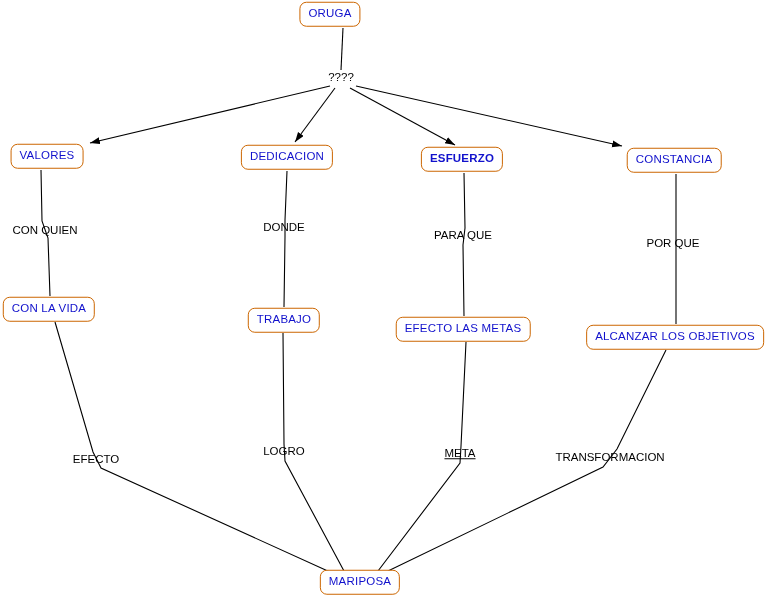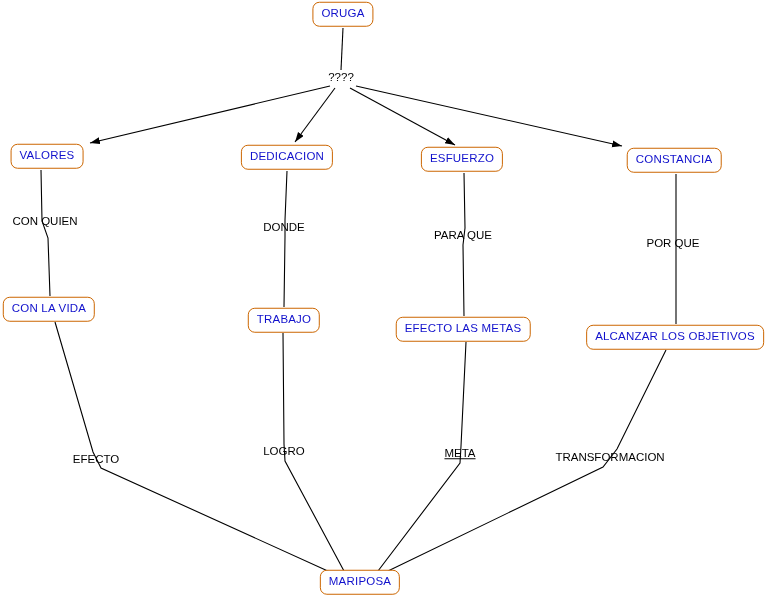--- a/index.html
+++ b/index.html
@@ -73,33 +73,33 @@
     <path d="M287,171 L285,220 L285,237 L284,307" stroke="#000000" stroke-width="1.1" fill="none"></path>
     <path d="M464,173 L465,228 L463,245 L464,316" stroke="#000000" stroke-width="1.1" fill="none"></path>
     <path d="M676,174 L676,236 L676,253 L676,324" stroke="#000000" stroke-width="1.1" fill="none"></path>
 
     <path d="M55,322 L93,452 L101,468 L330,572" stroke="#000000" stroke-width="1.1" fill="none"></path>
     <path d="M283,333 L284,444 L285,461 L344,571" stroke="#000000" stroke-width="1.1" fill="none"></path>
     <path d="M466,342 L461,446 L460,463 L378,571" stroke="#000000" stroke-width="1.1" fill="none"></path>
     <path d="M666,350 L617,449 L603,467 L388,571" stroke="#000000" stroke-width="1.1" fill="none"></path>
   </svg>
 
-  <div class="node" style="left:343px; top:14px;">ORUGA</div>
+  <div class="node" style="left:330px; top:14px;">ORUGA</div>
   <div class="node" style="left:47px;  top:156px;">VALORES</div>
   <div class="node" style="left:287px; top:157px;">DEDICACION</div>
-  <div class="node" style="left:462px; top:159px;">ESFUERZO</div>
+  <div class="node" style="left:462px; top:159px;font-weight:bold;">ESFUERZO</div>
   <div class="node" style="left:674px; top:160px;">CONSTANCIA</div>
   <div class="node" style="left:49px;  top:309px;">CON LA VIDA</div>
   <div class="node" style="left:284px; top:320px;">TRABAJO</div>
   <div class="node" style="left:463px; top:329px;">EFECTO LAS METAS</div>
   <div class="node" style="left:675px; top:337px;">ALCANZAR LOS OBJETIVOS</div>
   <div class="node" style="left:360px; top:582px;">MARIPOSA</div>
 
   <div class="edge-label" style="left:341px; top:78px;">????</div>
-  <div class="edge-label" style="left:45px;  top:222px;">CON QUIEN</div>
+  <div class="edge-label" style="left:45px;  top:231px;">CON QUIEN</div>
   <div class="edge-label" style="left:284px; top:228px;">DONDE</div>
   <div class="edge-label" style="left:463px; top:236px;">PARA QUE</div>
   <div class="edge-label" style="left:673px; top:244px;">POR QUE</div>
   <div class="edge-label" style="left:96px;  top:460px;">EFECTO</div>
   <div class="edge-label" style="left:284px; top:452px;">LOGRO</div>
   <div class="edge-label" style="left:460px; top:454px;text-decoration:underline;">META</div>
   <div class="edge-label" style="left:610px; top:458px;">TRANSFORMACION</div>
 
 </div>
 

